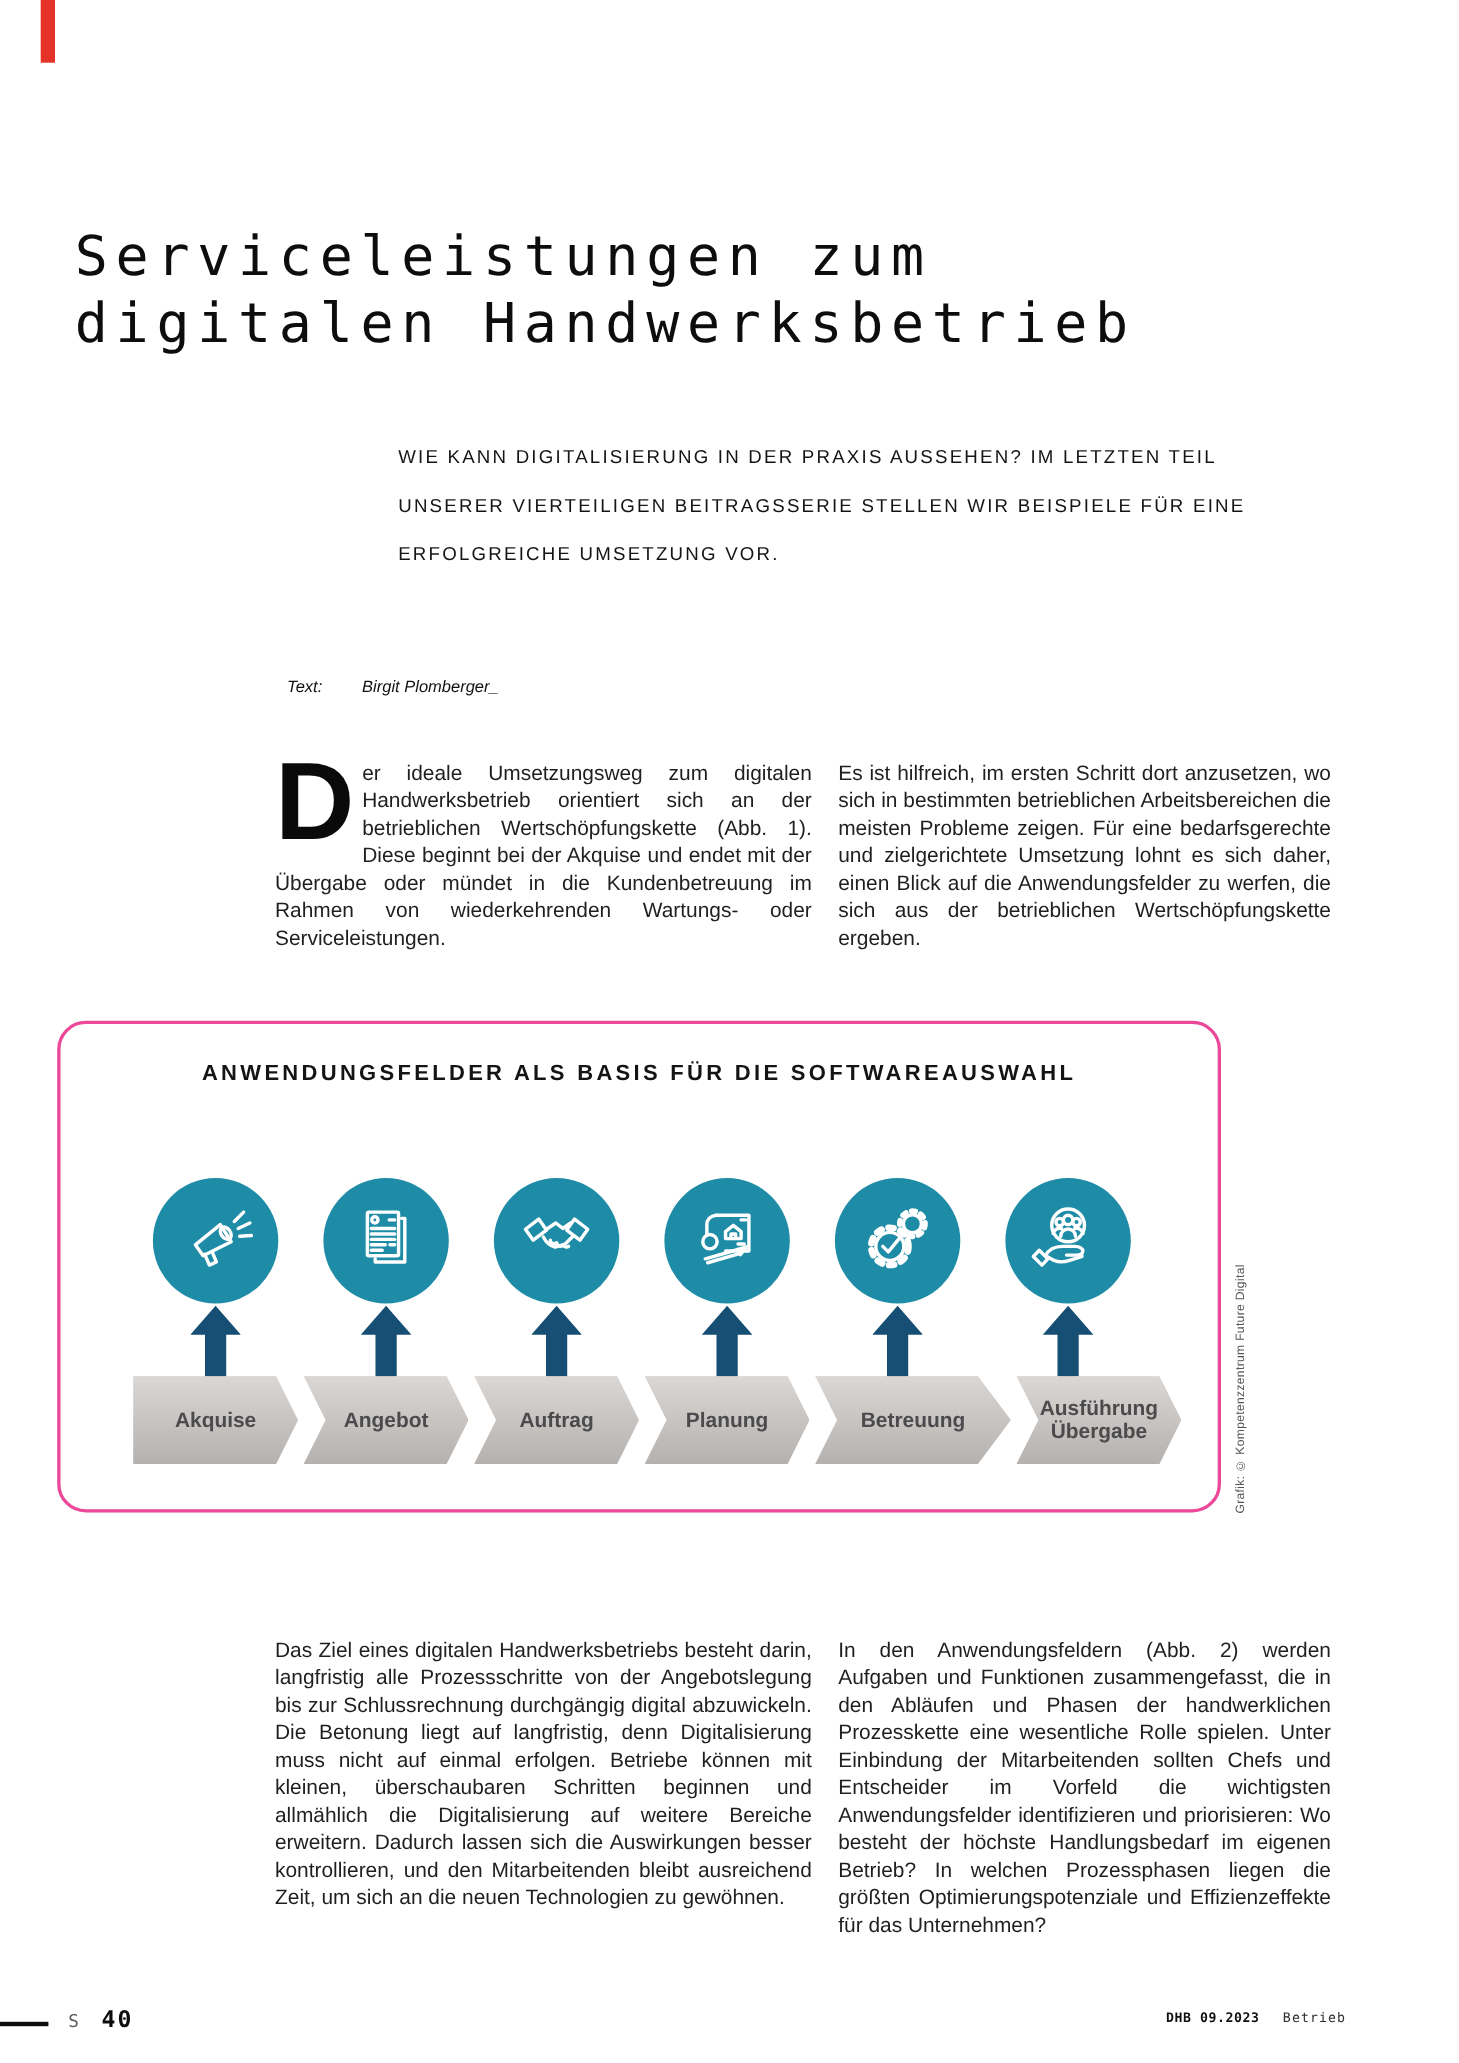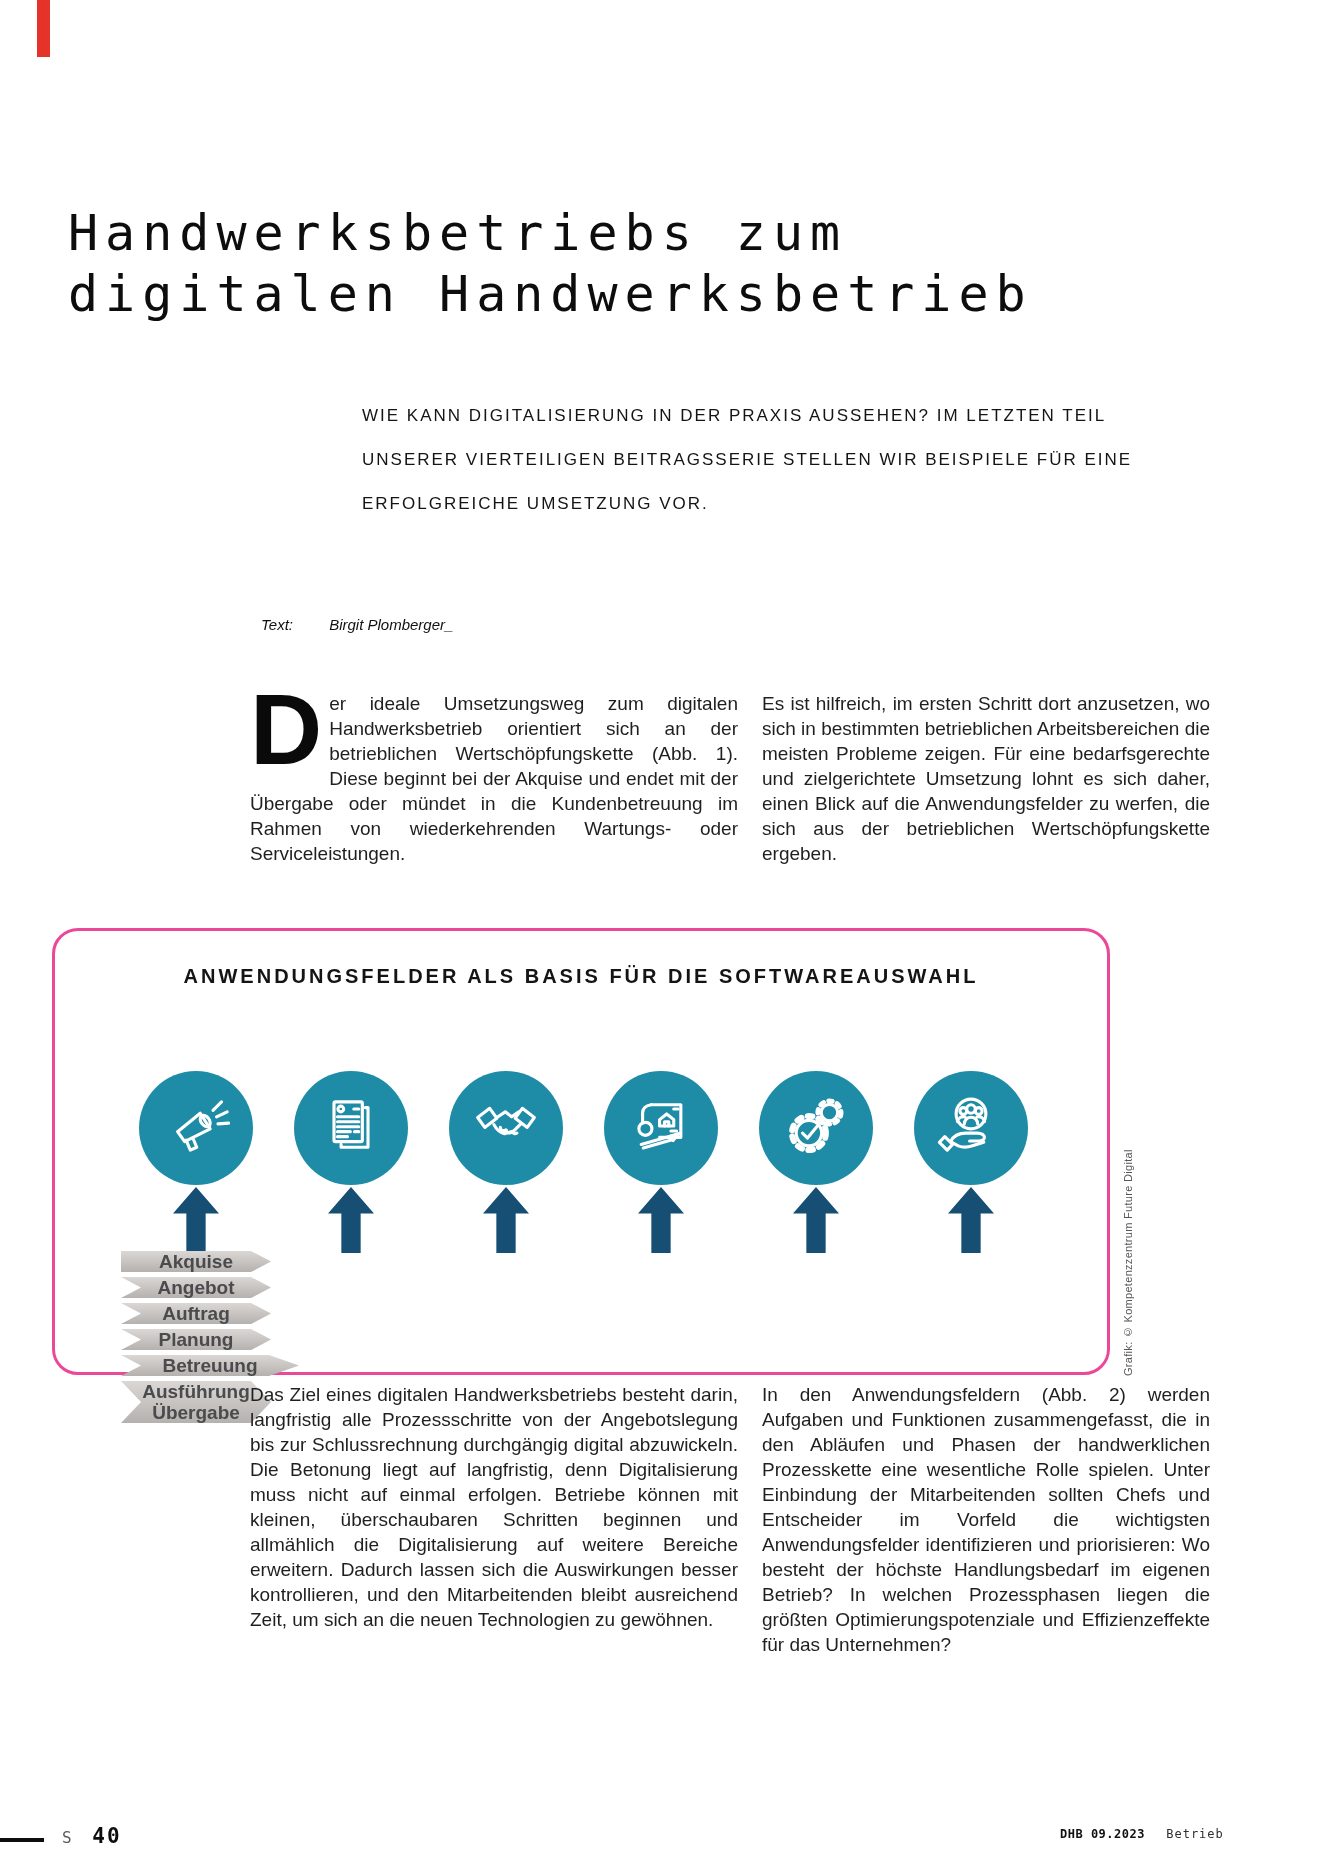--- a/index.html
+++ b/index.html
@@ -17,39 +17,39 @@
     line-height:44px; letter-spacing:2px; color:#141414; white-space:nowrap; }
 
   .byline { position:absolute; left:261px; top:616px; font-size:15px; font-style:italic; color:#111; }
   .byline .author { font-weight:400;margin-left:32px; }
 
   .cols { position:absolute; left:250px; display:flex; gap:24px; }
   .col-l { width:488px; }
   .col-r { width:448px; }
   .cols p { font-size:19px; line-height:25px; text-align:justify; color:#1f1f1f; hyphens:auto; }
   .intro { top:691px; }
-  .lower { top:1382px; }
+  .lower { top:1488px; }
 
   .dropcap { float:left; font-weight:800; font-size:100px; line-height:76px; padding-right:10px;
     color:#0a0a0a; letter-spacing:-3px; }
 
   .figure { position:absolute; left:52px; top:928px; width:1058px; height:447px;
     border:3px solid #ec4899; border-radius:26px; background:#fff; }
   .fig-title { position:absolute; left:0; right:0; top:34px; text-align:center; font-weight:700;
     font-size:20px; letter-spacing:3px; color:#141414; }
 
   .steps { position:absolute; left:66px; top:140px; display:flex; gap:5px; }
   .step { width:150px; display:flex; flex-direction:column; align-items:center; }
   .bubble { width:114px; height:114px; border-radius:50%; background:#1e8ca6;
     display:flex; align-items:center; justify-content:center; }
   .bubble svg { width:68px; height:68px; }
   .up-arrow { width:46px; height:66px; background:#164e74; margin-top:2px;
     clip-path:polygon(50% 0, 100% 40%, 71% 40%, 71% 100%, 29% 100%, 29% 40%, 0 40%); }
 
-  .chevrons { position:absolute; left:66px; top:320px; display:flex; gap:5px; height:92px;flex-direction:column; }
+  .chevrons { position:absolute; left:66px; top:320px; display:flex; gap:5px; height:92px; }
   .chev { width:150px; height:80px; display:flex; align-items:center; justify-content:center;
     background:linear-gradient(180deg,#dad7d5 0%,#c9c6c4 45%,#b4b1af 100%);
     font-weight:700; font-size:19px; line-height:21px; color:#4b4b4d; text-align:center;
     white-space:pre-line; }
   .chev-first { clip-path:polygon(0 0, calc(100% - 20px) 0, 100% 50%, calc(100% - 20px) 100%, 0 100%); }
   .chev-mid   { clip-path:polygon(0 0, calc(100% - 20px) 0, 100% 50%, calc(100% - 20px) 100%, 0 100%, 20px 50%); }
   .chev-last  { width:178px; clip-path:polygon(0 0, calc(100% - 30px) 0, 100% 50%, calc(100% - 30px) 100%, 0 100%, 20px 50%); }
 
   .credit { position:absolute; left:1122px; top:1216px; height:160px; writing-mode:vertical-rl;
     transform:rotate(180deg); font-size:11px; color:#555; letter-spacing:0.3px; white-space:nowrap; }
@@ -65,21 +65,21 @@
   svg { fill:none; stroke:#ffffff; stroke-width:2.2; stroke-linecap:round; stroke-linejoin:round; }
 </style>
 </head>
 <body>
 
 <div class="page">
 
   <div class="corner-mark"></div>
 
   <div class="title">
-    <div>Handwerksbetriebs zum</div>
+    <div>Serviceleistungen zum</div>
     <div>digitalen Handwerksbetrieb</div>
   </div>
 
   <div class="subtitle">
     <div>WIE KANN DIGITALISIERUNG IN DER PRAXIS AUSSEHEN? IM LETZTEN TEIL</div>
     <div>UNSERER VIERTEILIGEN BEITRAGSSERIE STELLEN WIR BEISPIELE FÜR EINE</div>
     <div>ERFOLGREICHE UMSETZUNG VOR.</div>
   </div>
 
   <div class="byline">

